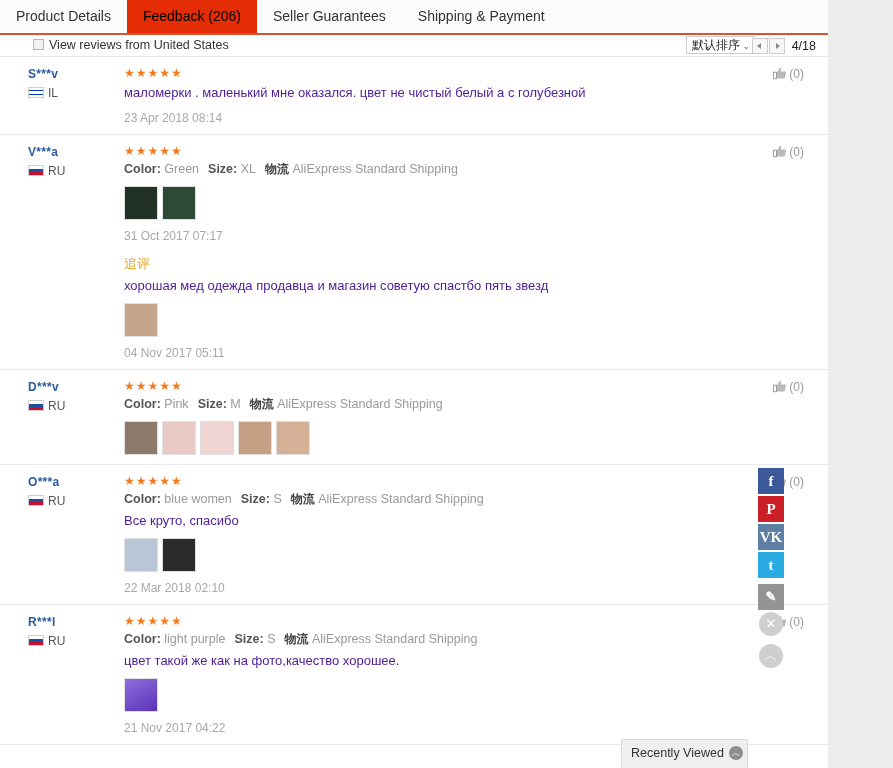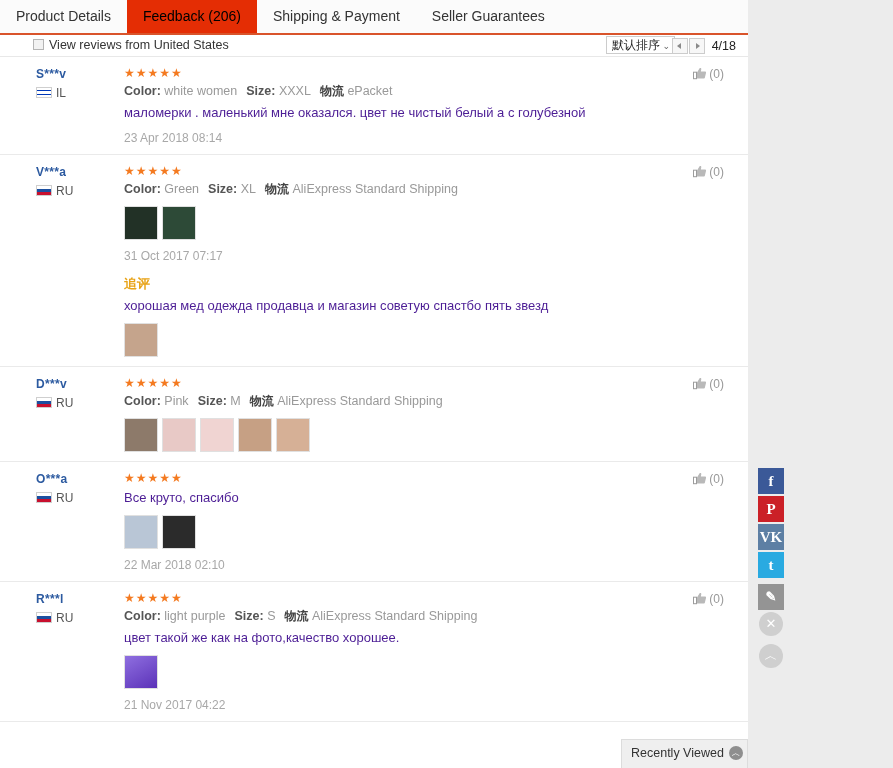--- a/index.html
+++ b/index.html
@@ -7,21 +7,21 @@
     width: 893px; height: 768px;
     background: #ececec;
     font-family: "Liberation Sans", sans-serif;
     overflow: hidden;
   }
   #page { position: relative; width: 893px; height: 768px; }
 
   
   .content-col {
     position: absolute; left: 0; top: 0;
-    width: 748px; height: 768px;
+    width: 828px; height: 768px;
     background: #ffffff;
   }
 
   
   .tabbar {
     position: relative; height: 35px;
     background: #fbfbfb;
     border-bottom: 2px solid #d9542b;
     box-sizing: border-box;
   }
@@ -87,21 +87,21 @@
   
   .reviews { position: relative; }
   .review {
     position: relative;
     padding: 9px 24px 9px 28px;
     border-bottom: 1px solid #eaeaea;
     box-sizing: border-box;
   }
 
   .r-user {
-    position: absolute; left: 36px; top: 10px;
+    position: absolute; left: 28px; top: 10px;
     width: 96px;
   }
   .r-name {
     font-size: 12px; color: #2c5aa0; font-weight: bold;
     letter-spacing: .3px; cursor: pointer;
   }
   .r-country { margin-top: 5px; font-size: 12px; color: #555; }
   .flag {
     display: inline-block; width: 16px; height: 11px;
     vertical-align: -1px; margin-right: 4px;
@@ -143,21 +143,21 @@
     position: absolute; right: 24px; top: 10px;
     font-size: 12px; color: #999; white-space: nowrap; cursor: pointer;
   }
   .thumbup {
     display: inline-block; vertical-align: -2px; margin-right: 2px;
   }
 
   
   .addl { margin-top: 12px; }
   .addl-title {
-    font-size: 13px; color: #e8a317; font-weight: bold; line-height: 18px;
+    font-size: 13px; color: #e8a317; font-weight: normal; line-height: 18px;
   }
 
   
   .rail { position: absolute; left: 758px; top: 468px; width: 26px; }
   .rail-btn {
     width: 26px; height: 26px; margin-bottom: 2px;
     position: relative; cursor: pointer;
   }
   .rail-fb { background: #3b5998; }
   .rail-pin { background: #cb2027; }
@@ -198,22 +198,22 @@
 </style>
 </head>
 <body>
 
 <div id="page">
   <div class="content-col">
 
     <div class="tabbar">
       <div class="tab">Product Details</div>
       <div class="tab active">Feedback (206)</div>
+      <div class="tab">Seller Guarantees</div>
       <div class="tab">Shipping &amp; Payment</div>
-      <div class="tab">Seller Guarantees</div>
       <div style="clear:both"></div>
     </div>
 
     <div class="filterrow">
       <span class="fr-check"></span>
       <span class="fr-label">View reviews from United States</span>
 
       <div class="sortbox">
         <span>默认排序</span>
         <span class="caret">⌄</span>
@@ -228,26 +228,20 @@
 
       <div class="review">
         <div class="r-user">
           <div class="r-name">S***v</div>
           <div class="r-country">
             <span class="flag flag-il"></span><span>IL</span>
           </div>
         </div>
         <div class="r-body">
           <div class="stars">★★★★★</div>
-          <div class="r-attrs">
-            <b>Color:</b>
-            <span class="val">white women</span><span class="sep"></span><b>Size:</b>
-            <span class="val">XXXL</span><span class="sep"></span><span class="wuliu">物流</span>
-            <span class="val">ePacket</span>
-          </div>
           <div class="r-text">маломерки . маленький мне оказался. цвет не чистый белый а с голубезной</div>
           <div class="r-date">23 Apr 2018 08:14</div>
         </div>
         <div class="helpful">
           <span class="thumbup">
             <svg width="14" height="13" viewBox="0 0 14 13">
                 <path d="M4 5.5 L6.6 1.2 C7.4 0.6 8.4 1 8.3 2 L7.9 4.6 L12 4.6 C12.8 4.6 13.2 5.2 13 5.9 L11.9 10.4 C11.8 11 11.3 11.4 10.7 11.4 L4 11.4 Z" fill="#b9b9b9"></path>
                 <rect x="0.5" y="5.2" width="3" height="6.5" fill="none" stroke="#9c9c9c" stroke-width="1"></rect>
               </svg>
           </span><span>(0)</span>
@@ -273,20 +267,21 @@
             <span class="thumb" style="background:#223126"></span><span class="thumb" style="background:#2d4a37"></span>
           </div>
           <div class="r-date">31 Oct 2017 07:17</div>
 
           <div class="addl">
             <div class="addl-title">追评</div>
             <div class="r-text">хорошая мед одежда продавца и магазин советую спастбо пять звезд</div>
             <div class="thumbs">
               <span class="thumb" style="background:#c5a48c"></span>
             </div>
+            <div class="r-date">04 Nov 2017 05:11</div>
           </div>
         </div>
         <div class="helpful">
           <span class="thumbup">
             <svg width="14" height="13" viewBox="0 0 14 13">
                 <path d="M4 5.5 L6.6 1.2 C7.4 0.6 8.4 1 8.3 2 L7.9 4.6 L12 4.6 C12.8 4.6 13.2 5.2 13 5.9 L11.9 10.4 C11.8 11 11.3 11.4 10.7 11.4 L4 11.4 Z" fill="#b9b9b9"></path>
                 <rect x="0.5" y="5.2" width="3" height="6.5" fill="none" stroke="#9c9c9c" stroke-width="1"></rect>
               </svg>
           </span><span>(0)</span>
         </div>
@@ -323,20 +318,26 @@
 
       <div class="review">
         <div class="r-user">
           <div class="r-name">O***a</div>
           <div class="r-country">
             <span class="flag flag-ru"></span><span>RU</span>
           </div>
         </div>
         <div class="r-body">
           <div class="stars">★★★★★</div>
+          <div class="r-attrs">
+            <b>Color:</b>
+            <span class="val">blue women</span><span class="sep"></span><b>Size:</b>
+            <span class="val">S</span><span class="sep"></span><span class="wuliu">物流</span>
+            <span class="val">AliExpress Standard Shipping</span>
+          </div>
           <div class="r-text">Все круто, спасибо</div>
           <div class="thumbs">
             <span class="thumb" style="background:#b9c6d6"></span><span class="thumb" style="background:#2b2b2b"></span>
           </div>
           <div class="r-date">22 Mar 2018 02:10</div>
         </div>
         <div class="helpful">
           <span class="thumbup">
             <svg width="14" height="13" viewBox="0 0 14 13">
                 <path d="M4 5.5 L6.6 1.2 C7.4 0.6 8.4 1 8.3 2 L7.9 4.6 L12 4.6 C12.8 4.6 13.2 5.2 13 5.9 L11.9 10.4 C11.8 11 11.3 11.4 10.7 11.4 L4 11.4 Z" fill="#b9b9b9"></path>

